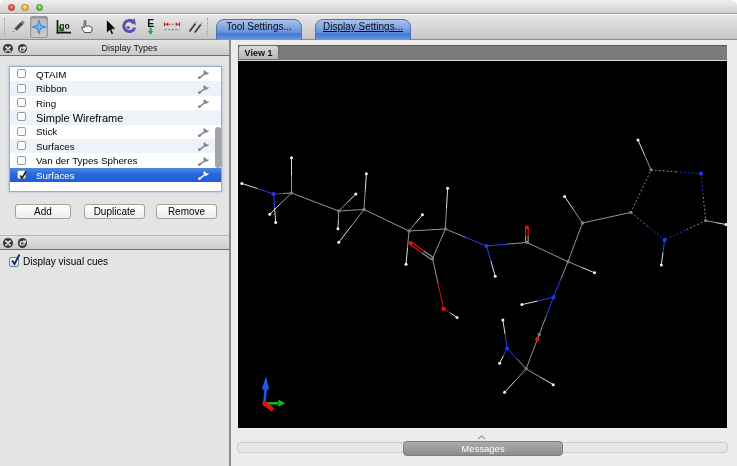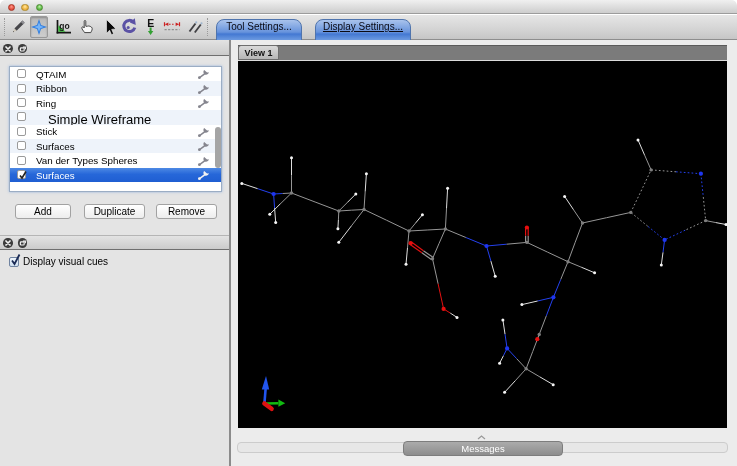--- a/index.html
+++ b/index.html
@@ -67,20 +67,21 @@
       <circle cx="11.2" cy="6.3" r="1.1" fill="#9fb6cf"></circle>
       <circle cx="16.5" cy="7.3" r="1.1" fill="#9fb6cf"></circle>
     </svg>
 
  <div class="abs" style="left:216px;top:19px;width:86px;height:29px;border-radius:8px;background:linear-gradient(#a9c3ec 0%,#6793dc 45%,#4378d2 52%,#9dc3f2 100%);border:1px solid #4f74ad;font-size:10px;color:#0a0a14;text-align:center;line-height:14px;">Tool Settings...</div>
  <div class="abs" style="left:315px;top:19px;width:96px;height:29px;border-radius:8px;background:linear-gradient(#a9c3ec 0%,#6793dc 45%,#4378d2 52%,#9dc3f2 100%);border:1px solid #4f74ad;font-size:10px;color:#0a0a14;text-align:center;line-height:14px;text-decoration:underline;">Display Settings...</div>
 
  <div class="abs" style="left:0;top:40px;width:229px;height:426px;background:#e4e4e4;"></div>
 
  <div class="abs" style="left:0;top:40px;width:229px;height:16px;background:linear-gradient(#e3e3e3,#cbcbcb);border-bottom:1px solid #6f6f6f;"></div>
+ <div class="abs" style="left:22px;top:43px;width:215px;text-align:center;font-size:9px;font-weight:500;color:#151515;">Display Types</div>
  <div class="abs" style="left:3.2px;top:44.1px;width:9.4px;height:9.4px;border-radius:50%;background:#3d3d3d;"></div>
     <svg class="abs" style="left:3.2px;top:44.1px" width="10" height="10" viewBox="0 0 9.4 9.4">
       <path d="M2.8 2.8 L6.6 6.6 M6.6 2.8 L2.8 6.6" stroke="#f2f2f2" stroke-width="1.6" stroke-linecap="round"></path>
     </svg>
     <div class="abs" style="left:17.9px;top:44.1px;width:9.4px;height:9.4px;border-radius:50%;background:#3d3d3d;"></div>
     <svg class="abs" style="left:17.9px;top:44.1px" width="10" height="10" viewBox="0 0 9.4 9.4">
       <rect x="2.2" y="3.6" width="3.6" height="3.0" rx="0.8" fill="none" stroke="#f2f2f2" stroke-width="1.1"></rect>
       <path d="M4.6 3.0 L6.9 3.0 L6.9 5.0" fill="none" stroke="#f2f2f2" stroke-width="1.1"></path>
     </svg>
 
@@ -104,21 +105,21 @@
 <div style="position:absolute;left:10px;top:95.8px;width:211px;height:14.4px;background:#fff;"></div>
 <div style="position:absolute;left:17px;top:98.0px;width:9px;height:9px;background:#fff;border:1px solid #9a9a9a;border-radius:2px;"></div>
 <div style="position:absolute;left:36px;top:97.6px;font-size:9.8px;color:#000;">Ring</div>
 <svg style="position:absolute;left:197.0px;top:98.0px" width="13" height="11" viewBox="0 0 13 11">
       <line x1="2.6" y1="8.6" x2="8.6" y2="4.1" stroke="#85858e" stroke-width="1.5"></line>
       <circle cx="2.4" cy="8.7" r="1.4" fill="#85858e"></circle>
       <path d="M7.2 1.1 A 2.7 2.7 0 1 0 11.8 3.2 L 10.1 3.4 L 8.9 2.6 Z" fill="#85858e"></path>
     </svg>
 <div style="position:absolute;left:10px;top:110.2px;width:211px;height:14.4px;background:#eef3fa;"></div>
 <div style="position:absolute;left:17px;top:112.4px;width:9px;height:9px;background:#fff;border:1px solid #9a9a9a;border-radius:2px;"></div>
-<div style="position:absolute;left:36px;top:112.0px;font-size:13px;color:#000;margin-left:12px;">Simple Wireframe</div>
+<div style="position:absolute;left:36px;top:112.0px;font-size:11px;color:#000;">Simple Wireframe</div>
 <div style="position:absolute;left:10px;top:124.6px;width:211px;height:14.4px;background:#fff;"></div>
 <div style="position:absolute;left:17px;top:126.8px;width:9px;height:9px;background:#fff;border:1px solid #9a9a9a;border-radius:2px;"></div>
 <div style="position:absolute;left:36px;top:126.4px;font-size:9.8px;color:#000;">Stick</div>
 <svg style="position:absolute;left:197.0px;top:126.8px" width="13" height="11" viewBox="0 0 13 11">
       <line x1="2.6" y1="8.6" x2="8.6" y2="4.1" stroke="#85858e" stroke-width="1.5"></line>
       <circle cx="2.4" cy="8.7" r="1.4" fill="#85858e"></circle>
       <path d="M7.2 1.1 A 2.7 2.7 0 1 0 11.8 3.2 L 10.1 3.4 L 8.9 2.6 Z" fill="#85858e"></path>
     </svg>
 <div style="position:absolute;left:10px;top:139.0px;width:211px;height:14.4px;background:#eef3fa;"></div>
 <div style="position:absolute;left:17px;top:141.2px;width:9px;height:9px;background:#fff;border:1px solid #9a9a9a;border-radius:2px;"></div>

